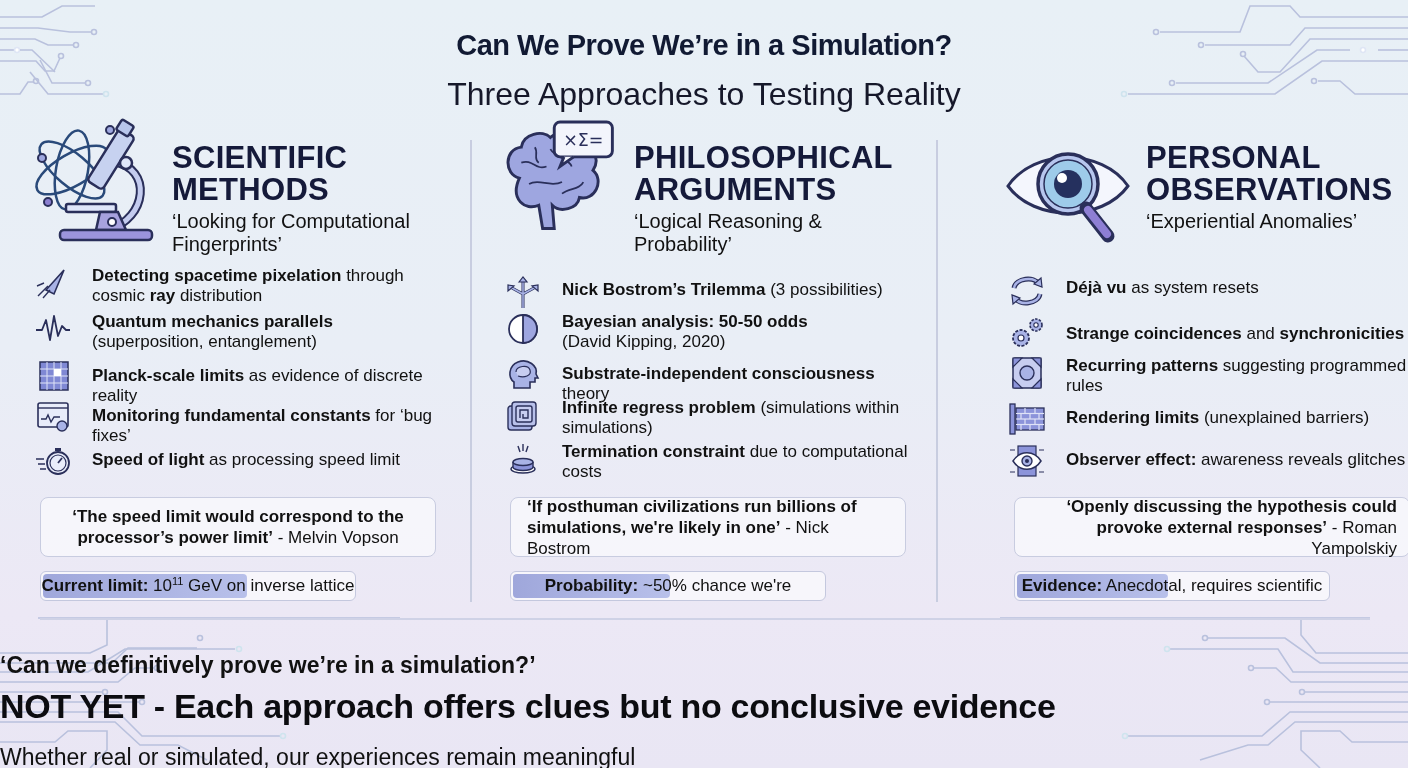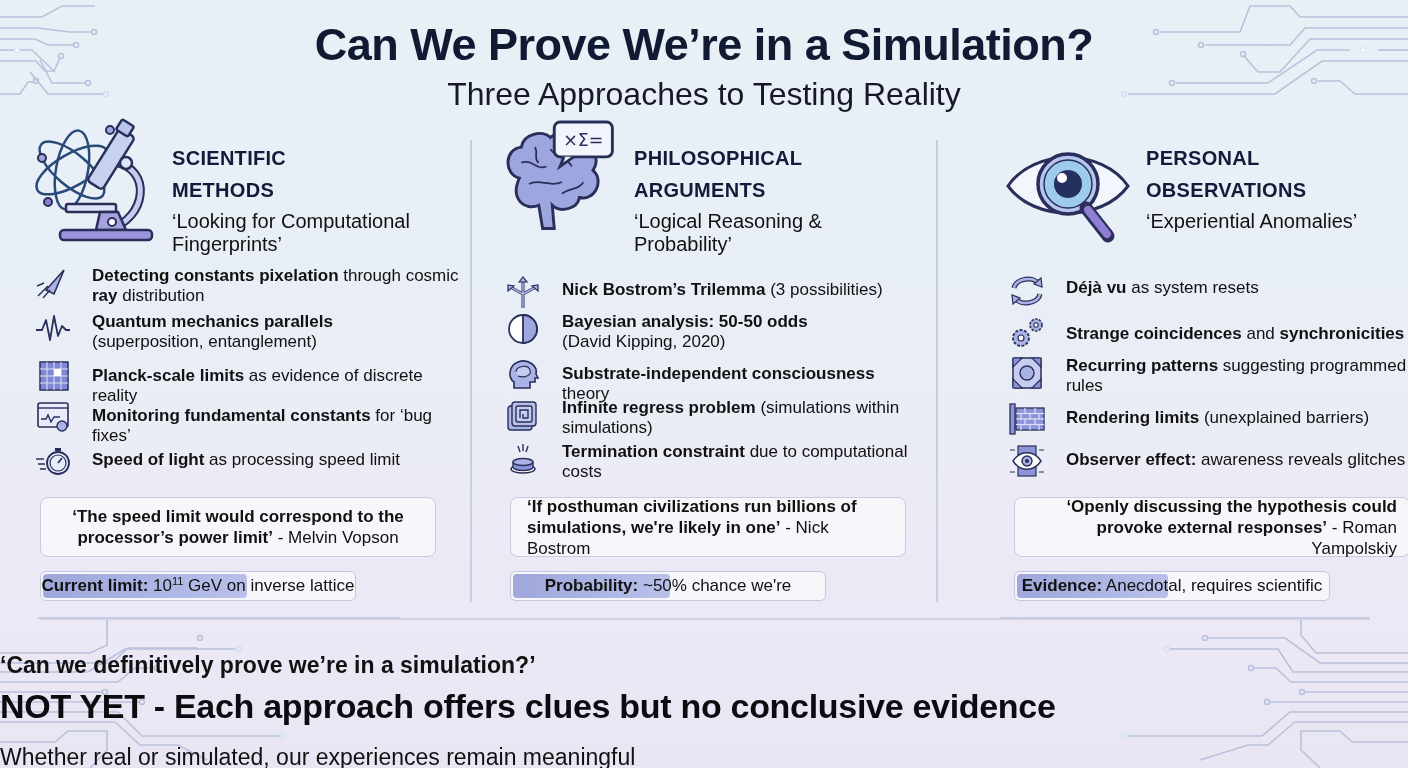--- a/index.html
+++ b/index.html
@@ -6,35 +6,35 @@
   html, body { width: 1408px; height: 768px; overflow: hidden; }
   body {
     font-family: "Liberation Sans", sans-serif;
     color: #111;
     background: linear-gradient(180deg, #e8f0f6 0%, #e9eef6 45%, #ece8f5 80%, #e9e6f4 100%);
     position: relative;
   }
   .circuits { position: absolute; inset: 0; pointer-events: none; }
   .header { position: absolute; top: 18px; left: 0; width: 1408px; text-align: center; }
   .title {
-    font-size: 45px; font-weight: 700; color: #111a33;
+    font-size: 29px; font-weight: 700; color: #111a33;
     letter-spacing: -0.5px; line-height: 54px;
   }
   .subtitle { font-size: 32px; color: #16182a; line-height: 40px; margin-top: 2px; }
 
   .col { position: absolute; top: 118px; }
   .col.c1 { left: 30px; width: 430px; }
   .col.c2 { left: 500px; width: 420px; }
   .col.c3 { left: 1004px; width: 420px; }
 
   .col-head { display: flex; align-items: flex-start; height: 140px; }
   .col-icon { width: 128px; height: 130px; flex-shrink: 0; }
   .col-head-text { margin-left: 14px; padding-top: 24px; }
   .col-title {
-    font-size: 20px; font-weight: 700; color: #151a3a; line-height: 32px; letter-spacing: 0.3px;
+    font-size: 31px; font-weight: 700; color: #151a3a; line-height: 32px; letter-spacing: 0.3px;
   }
   .col-tagline { font-size: 20px; color: #111; line-height: 23px; margin-top: 4px; }
 
   .items { position: absolute; top: 144px; left: 0; width: 100%; }
   .item { display: flex; align-items: flex-start; position: absolute; left: 0; width: 100%; }
   .item-icon { width: 38px; height: 34px; flex-shrink: 0; margin-right: 20px; margin-left: 4px; }
   .item-text { font-size: 17px; line-height: 20px; color: #111; }
   .item-text b { font-weight: 700; }
 
   .quote-box {
@@ -185,21 +185,21 @@
   <div class="items">
     <div class="item" style="top:4px">
       <svg class="item-icon" viewBox="0 0 38 34">
         <path d="M12 24 L30 4 L20 28 Z" fill="#a9b3e6" stroke="#2a2f5a" stroke-width="1.6"></path>
         <g stroke="#2a2f5a" stroke-width="1.4">
             <line x1="4" y1="30" x2="14" y2="20"></line>
             <line x1="9" y1="32" x2="16" y2="24"></line>
             <line x1="3" y1="20" x2="10" y2="17"></line>
           </g>
       </svg>
-      <div class="item-text"><b>Detecting constants pixelation</b><span> through cosmic </span><b>ray</b><span> distribution</span></div>
+      <div class="item-text"><b>Detecting spacetime pixelation</b><span> through cosmic </span><b>ray</b><span> distribution</span></div>
     </div>
     <div class="item" style="top:50px">
       <svg class="item-icon" viewBox="0 0 38 34">
         <path d="M2 18 H8 L12 8 L16 28 L20 4 L24 24 L28 14 L32 18 H36" fill="none" stroke="#2a2f5a" stroke-width="1.8" stroke-linejoin="round"></path>
       </svg>
       <div class="item-text"><b>Quantum mechanics parallels</b><br><span> (superposition, entanglement)</span></div>
     </div>
     <div class="item" style="top:98px">
       <svg class="item-icon" viewBox="0 0 38 34">
         <rect x="6" y="2" width="28" height="28" fill="#7f88d4" stroke="#2a2f5a" stroke-width="1.5"></rect>

